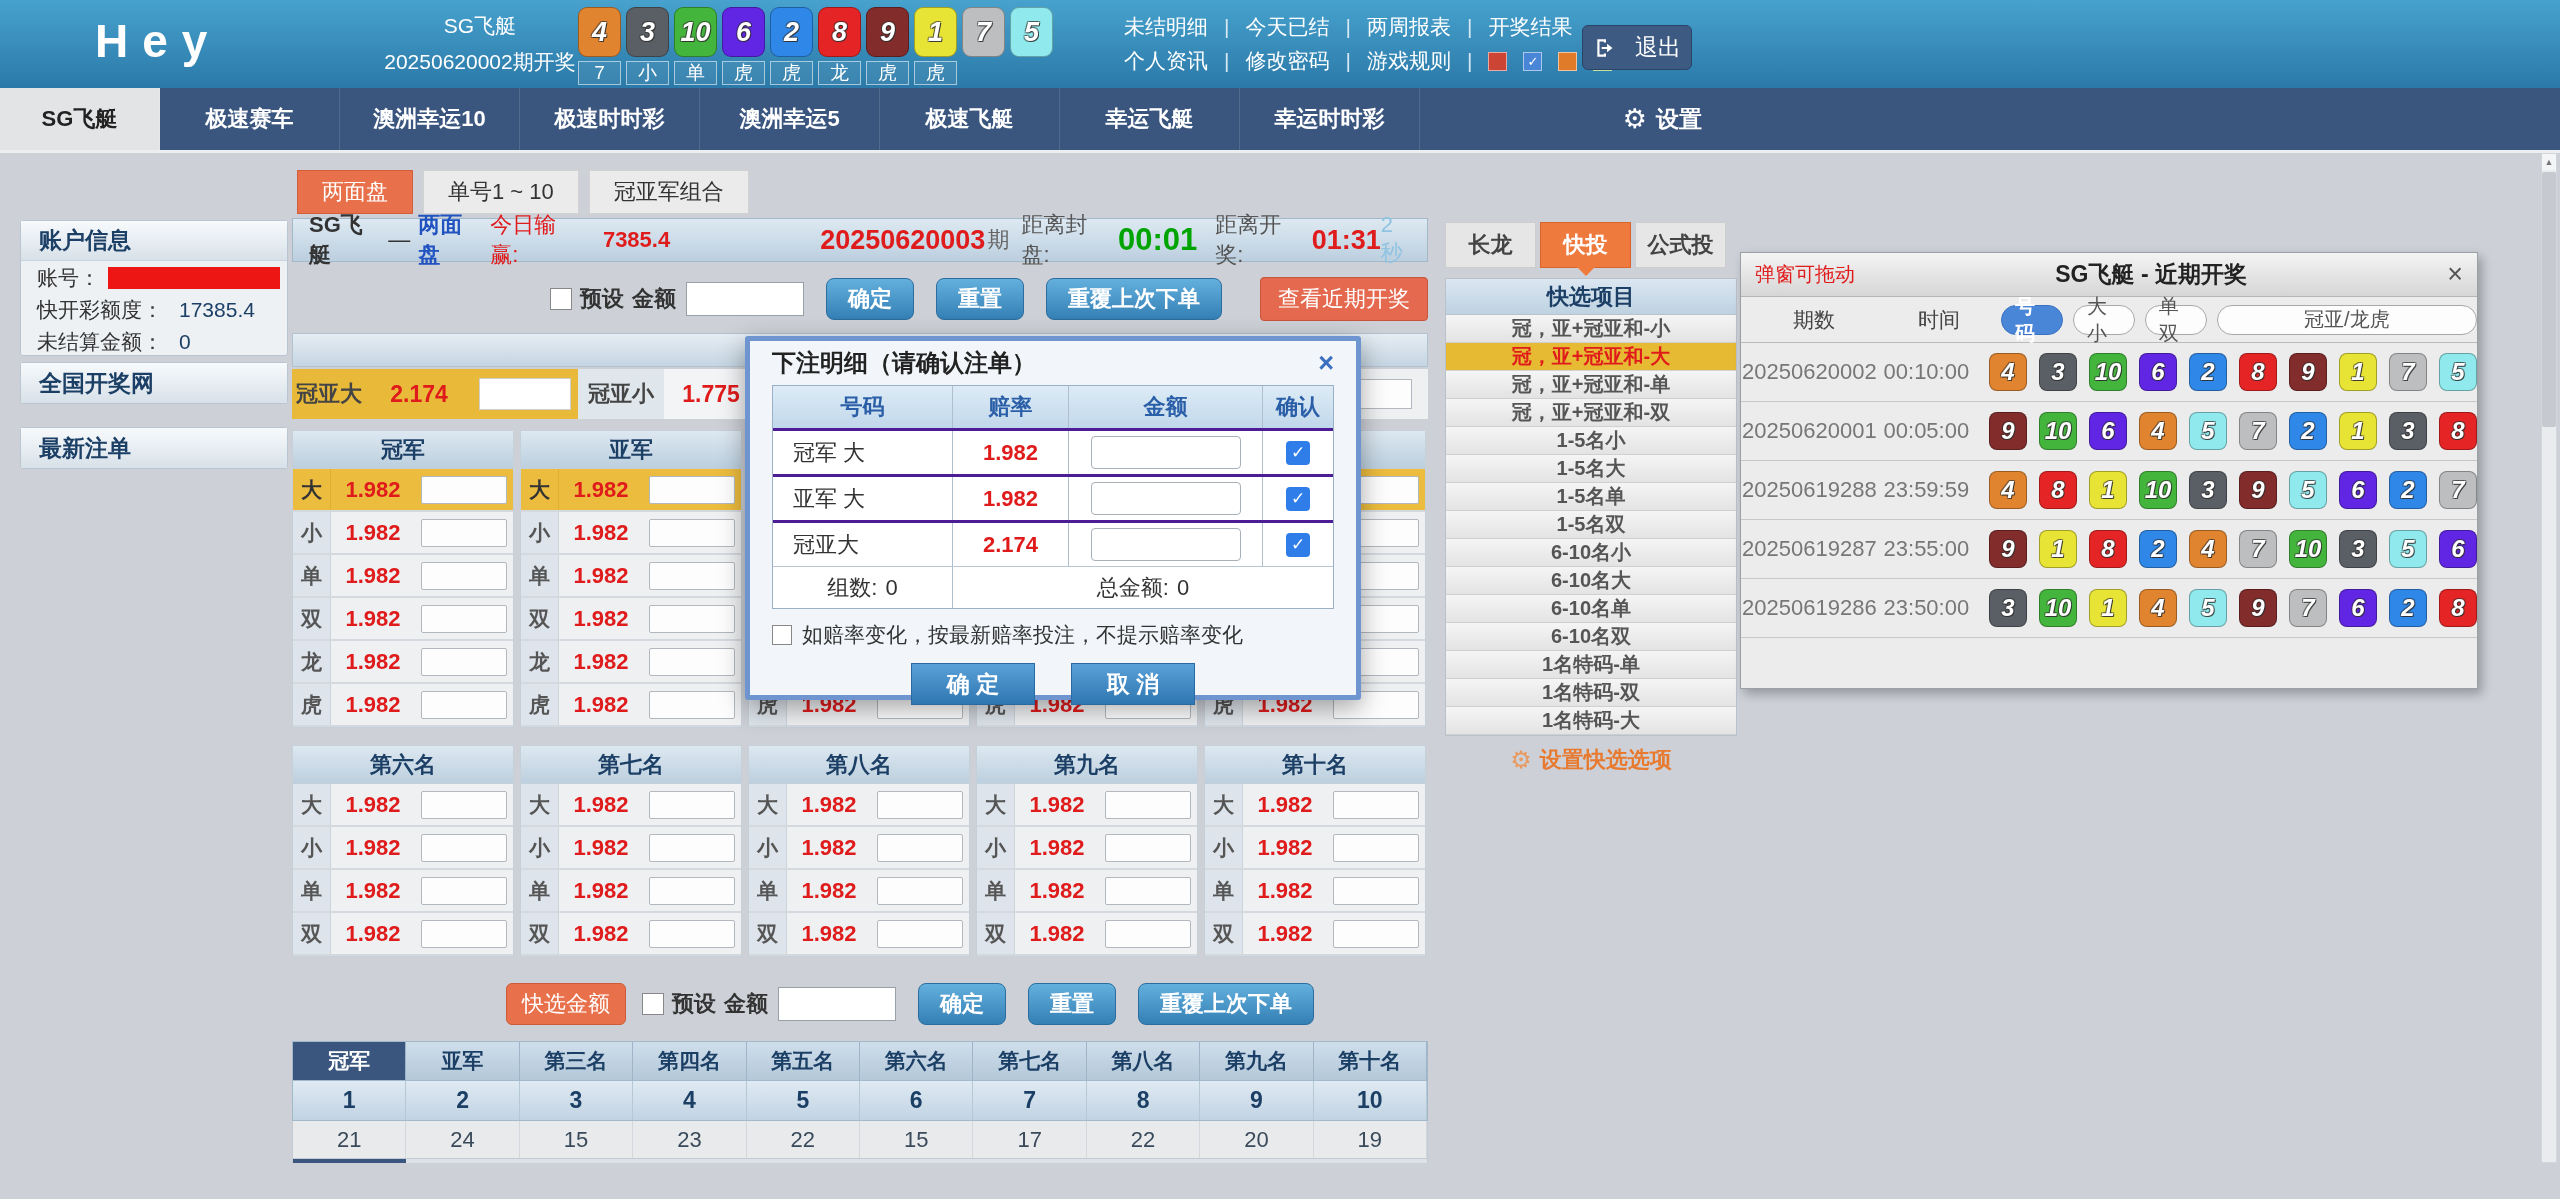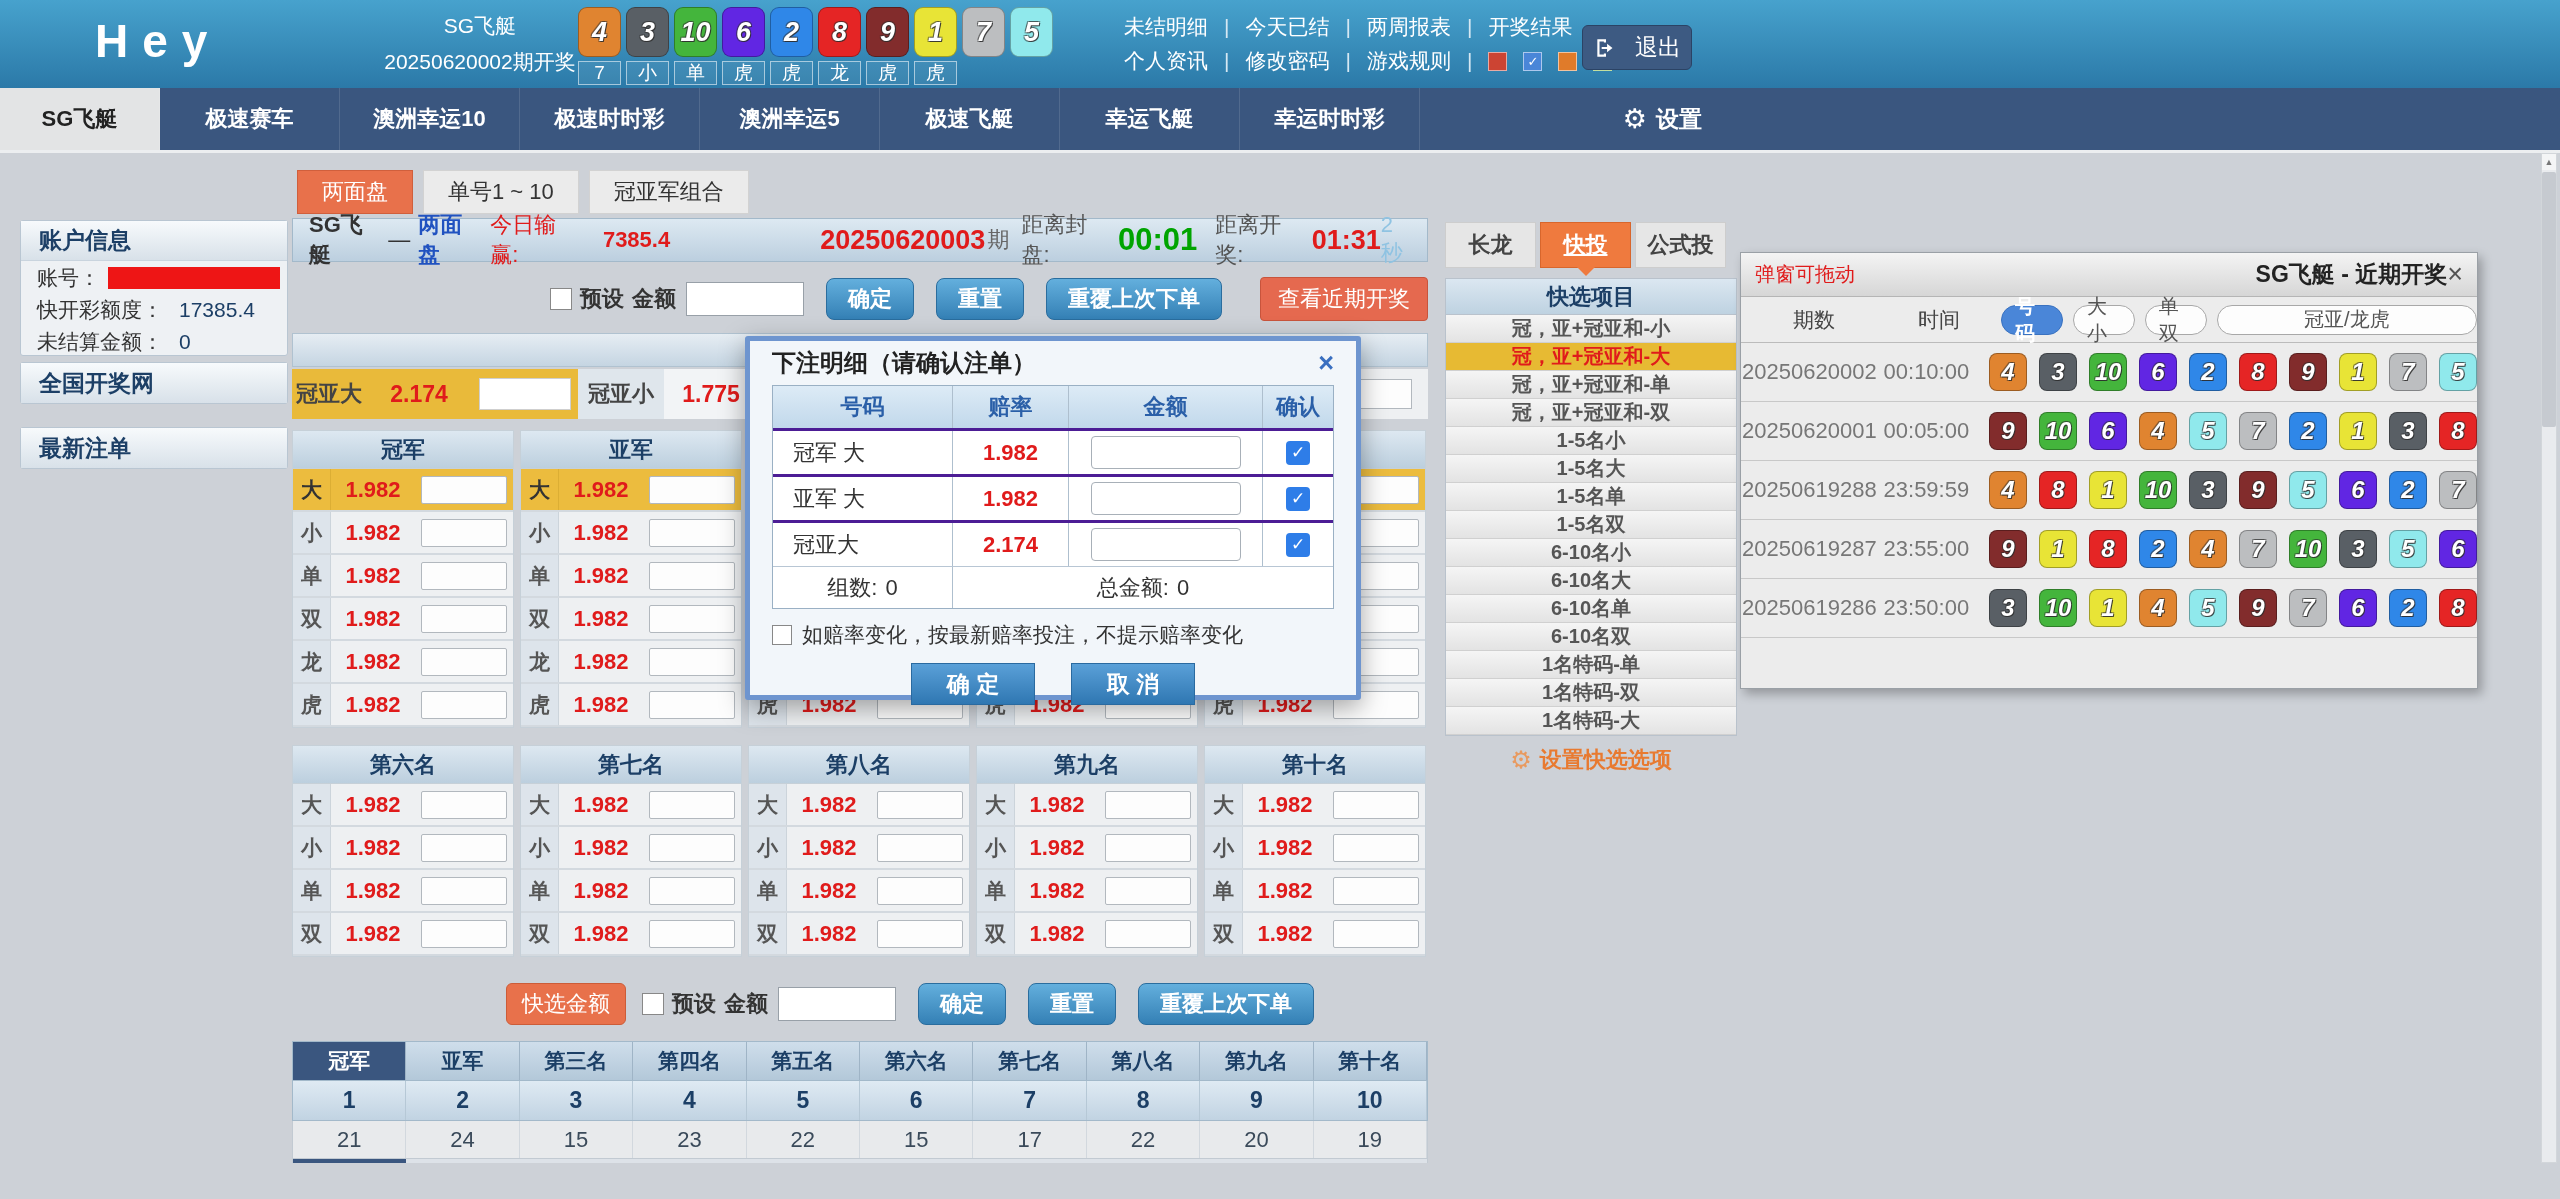--- a/index.html
+++ b/index.html
@@ -128,40 +128,40 @@
   .st-counts { height:38px; display:flex; background:#e8eaec; border:1px solid #c2cad2; border-top:none; }
   .st-count { flex:1; display:flex; align-items:center; justify-content:center; color:#3a4a5a; font-size:22px;
               border-right:1px solid #d2d8de; }
   .st-partial { height:4px; display:flex; background:#dde2e8; border-left:1px solid #c2cad2; border-right:1px solid #c2cad2; }
   .st-partial .seg { width:113px; background:#3a567f; }
 
   
   .quick-tabs { position:absolute; left:1445px; top:222px; display:flex; gap:4px; }
   .qtab { width:91px; height:46px; background:#e6e6e6; border:1px solid #cdcdcd; display:flex; align-items:center;
           justify-content:center; font-size:22px; font-weight:bold; color:#444; position:relative; cursor:pointer; }
-  .qtab.active { background:#ef7a3e; color:#fff; border-color:#d8662c;text-decoration:underline; }
+  .qtab.active { background:#ef7a3e; color:#fff; border-color:#d8662c; }
   .qtab.active::after { content:""; position:absolute; left:50%; bottom:-9px; margin-left:-9px;
           border-left:9px solid transparent; border-right:9px solid transparent; border-top:9px solid #ef7a3e; }
   .quick-box { position:absolute; left:1445px; top:278px; width:292px; background:#ececec; border:1px solid #b9c2cc; }
   .quick-h { height:36px; background:linear-gradient(#dbe7f1,#bed2e1); color:#1c3f66; font-weight:bold; font-size:22px;
              display:flex; align-items:center; justify-content:center; border-bottom:1px solid #b9c2cc; }
   .qitem { height:28px; display:flex; align-items:center; justify-content:center; font-size:20px; font-weight:bold;
            color:#555; background:linear-gradient(#f5f5f5,#e3e3e3); border-bottom:1px solid #d0d0d0; cursor:pointer; }
   .qitem.sel { background:#e7ba33; color:#e01b1b; }
   .quick-settings { position:absolute; left:1445px; top:745px; width:292px; display:flex; align-items:center;
                     justify-content:center; gap:8px; color:#e87a30; font-size:22px; font-weight:bold; cursor:pointer; }
   .quick-settings .gear { color:#e89a60; font-size:24px; }
 
   
   .recent { position:absolute; left:1740px; top:252px; width:738px; height:437px; background:#ececec;
             border:1px solid #9aa0a6; box-shadow:4px 5px 10px rgba(0,0,0,.28); }
   .rc-title { height:44px; background:linear-gradient(#f4f4f4,#d6d6d6); border-bottom:1px solid #b5b5b5;
               display:flex; align-items:center; padding:0 14px; }
   .rc-drag { color:#e01b1b; font-size:20px; }
-  .rc-name { flex:1; text-align:right; font-weight:bold; font-size:23px; color:#222; }
+  .rc-name { flex:1; text-align:center; font-weight:bold; font-size:23px; color:#222; }
   .rc-close { font-size:27px; color:#555; cursor:pointer; line-height:1; }
   .rc-head { height:46px; display:flex; align-items:center; border-bottom:1px solid #bbb; font-size:21px; color:#444; }
   .rc-cp { width:180px; text-align:center; } .rc-ct { width:128px; text-align:center; }
   .pill { height:30px; border-radius:15px; display:flex; align-items:center; justify-content:center; font-size:20px;
           margin-left:10px; padding:0 13px; background:#fdfdfd; border:1px solid #a8a8a8; color:#555; cursor:pointer; }
   .pill.active { background:#4a86d8; color:#fff; border-color:#3a72c0; font-weight:bold; }
   .pill.wide { width:302px; }
   .rc-row { height:59px; display:flex; align-items:center; border-bottom:1px solid #c8c8c8; font-size:22px; color:#777; }
   .rc-balls { display:flex; gap:12px; margin-left:14px; }
   .ball.sm { width:38px; height:38px; border-radius:8px; font-size:24px; }

